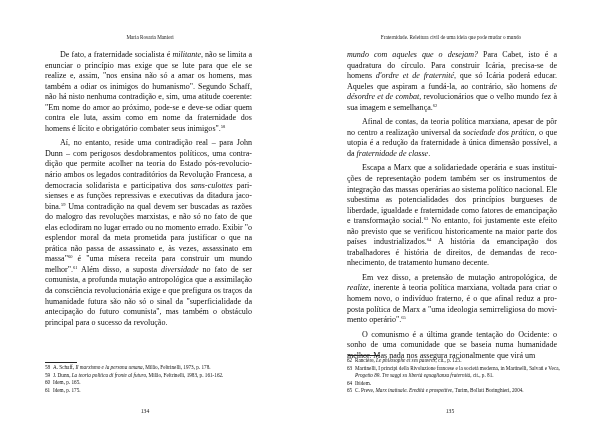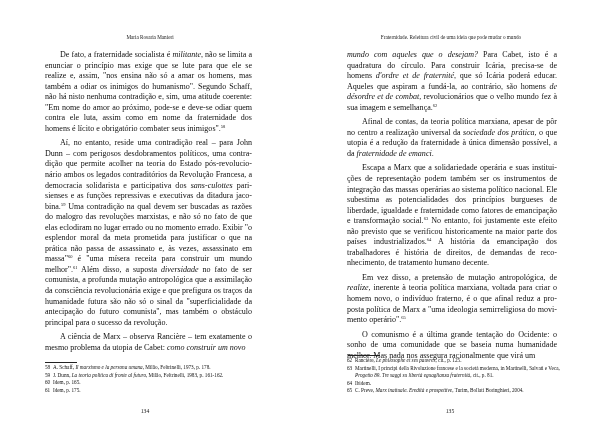--- a/index.html
+++ b/index.html
@@ -102,21 +102,20 @@
 </head>
 <body>
 
 <div class="spread">
 
   <div class="page page-left">
     <div class="running-head">Maria Rosaria Manieri</div>
     <div class="body-text">
         <p><span>De fato, a fraternidade socialista é </span><i>militante</i><span>, não se limita a enunciar o princípio mas exige que se lute para que ele se realize e, assim, "nos ensina não só a amar os homens, mas também a odiar os inimigos do humanismo". Segundo Schaff, não há nisto nenhuma contradição e, sim, uma atitude coerente: "Em nome do amor ao próximo, pode-se e deve-se odiar quem contra ele luta, assim como em nome da fraternidade dos homens é lícito e obrigatório combater seus inimigos".</span><sup>58</sup></p>
         <p><span>Aí, no entanto, reside uma contradição real – para John Dunn – com perigosos desdobramentos políticos, uma contra­dição que permite acolher na teoria do Estado pós-revolucio­nário ambos os legados contraditórios da Revolução Francesa, a democracia solidarista e participativa dos </span><i>sans-culottes</i><span> pari­sienses e as funções repressivas e executivas da ditadura jaco­bina.</span><sup>59</sup><span> Uma contradição na qual devem ser buscadas as razões do malogro das revoluções marxistas, e não só no fato de que elas eclodiram no lugar errado ou no momento errado. Exibir "o esplendor moral da meta prometida para justificar o que na prática não passa de assassinato e, às vezes, assassinato em massa"</span><sup>60</sup><span> é "uma mísera receita para construir um mundo melhor".</span><sup>61</sup><span> Além disso, a suposta </span><i>diversidade</i><span> no fato de ser comunista, a profunda mutação antropológica que a assimi­lação da consciência revolucionária exige e que prefigura os traços da humanidade futura são não só o sinal da "superficiali­dade da antecipação do futuro comunista", mas também o obs­táculo principal para o sucesso da revolução.</span></p>
-        <p><span>A ciência de Marx – observa Rancière – tem exatamente o mesmo problema da utopia de Cabet: </span><i>como construir um novo</i></p>
       </div>
     <div class="footnote-rule"></div>
     <div class="footnotes">
         <div class="fn">
           <span class="fn-num">58</span>
           <span class="fn-text"><span>A. Schaff, </span><i>Il marxismo e la persona umana</i><span>, Milão, Feltrinelli, 1973, p. 178.</span></span>
         </div>
         <div class="fn">
           <span class="fn-num">59</span>
           <span class="fn-text"><span>J. Dunn, </span><i>La teoria politica di fronte al futuro</i><span>, Milão, Feltrinelli, 1983, p. 161-162.</span></span>
@@ -130,21 +129,21 @@
           <span class="fn-text"><span>Idem, p. 175.</span></span>
         </div>
       </div>
     <div class="page-number">134</div>
   </div>
 
   <div class="page page-right">
     <div class="running-head">Fraternidade. Releitura civil de uma ideia que pode mudar o mundo</div>
     <div class="body-text">
         <p class="no-indent"><i>mundo com aqueles que o desejam?</i><span> Para Cabet, isto é a quadratura do círculo. Para construir Icária, precisa-se de homens </span><i>d'ordre et de fraternité</i><span>, que só Icária poderá educar. Aqueles que aspiram a fundá-la, ao contrário, são homens </span><i>de désordre et de combat</i><span>, revo­lucionários que o velho mundo fez à sua imagem e semelhança.</span><sup>62</sup></p>
-        <p><span>Afinal de contas, da teoria política marxiana, apesar de pôr no centro a realização universal da </span><i>sociedade dos prática</i><span>, o que utopia é a redução da fraternidade à única dimensão possível, a da </span><i>fraternidade de emanci</i><span>.</span></p>
+        <p><span>Afinal de contas, da teoria política marxiana, apesar de pôr no centro a realização universal da </span><i>sociedade dos prática</i><span>, o que utopia é a redução da fraternidade à única dimensão possível, a da </span><i>fraternidade de classe</i><span>.</span></p>
         <p><span>Escapa a Marx que a solidariedade operária e suas institui­ções de representação podem também ser os instrumentos de integração das massas operárias ao sistema político nacional. Ele subestima as potencialidades dos princípios burgueses de liberdade, igualdade e fraternidade como fatores de emanci­pação e transformação social.</span><sup>63</sup><span> No entanto, foi justamente este efeito não previsto que se verificou historicamente na maior parte dos países industrializados.</span><sup>64</sup><span> A história da emancipação dos trabalhadores é história de direitos, de demandas de reco­nhecimento, de tratamento humano decente.</span></p>
         <p><span>Em vez disso, a pretensão de mutação antropológica, de </span><i>realize</i><span>, inerente à teoria política marxiana, voltada para criar o homem novo, o indivíduo fraterno, é o que afinal reduz a pro­posta política de Marx a "uma ideologia semirreligiosa do movi­mento operário".</span><sup>65</sup></p>
         <p><span>O comunismo é a última grande tentação do Ocidente: o sonho de uma comunidade que se baseia numa humanidade melhor. Mas nada nos assegura racionalmente que virá um</span></p>
       </div>
     <div class="footnote-rule"></div>
     <div class="footnotes">
         <div class="fn">
           <span class="fn-num">62</span>
           <span class="fn-text"><span>Rancière, </span><i>Le philosophe et ses pauvres</i><span>, cit., p. 125.</span></span>
         </div>

